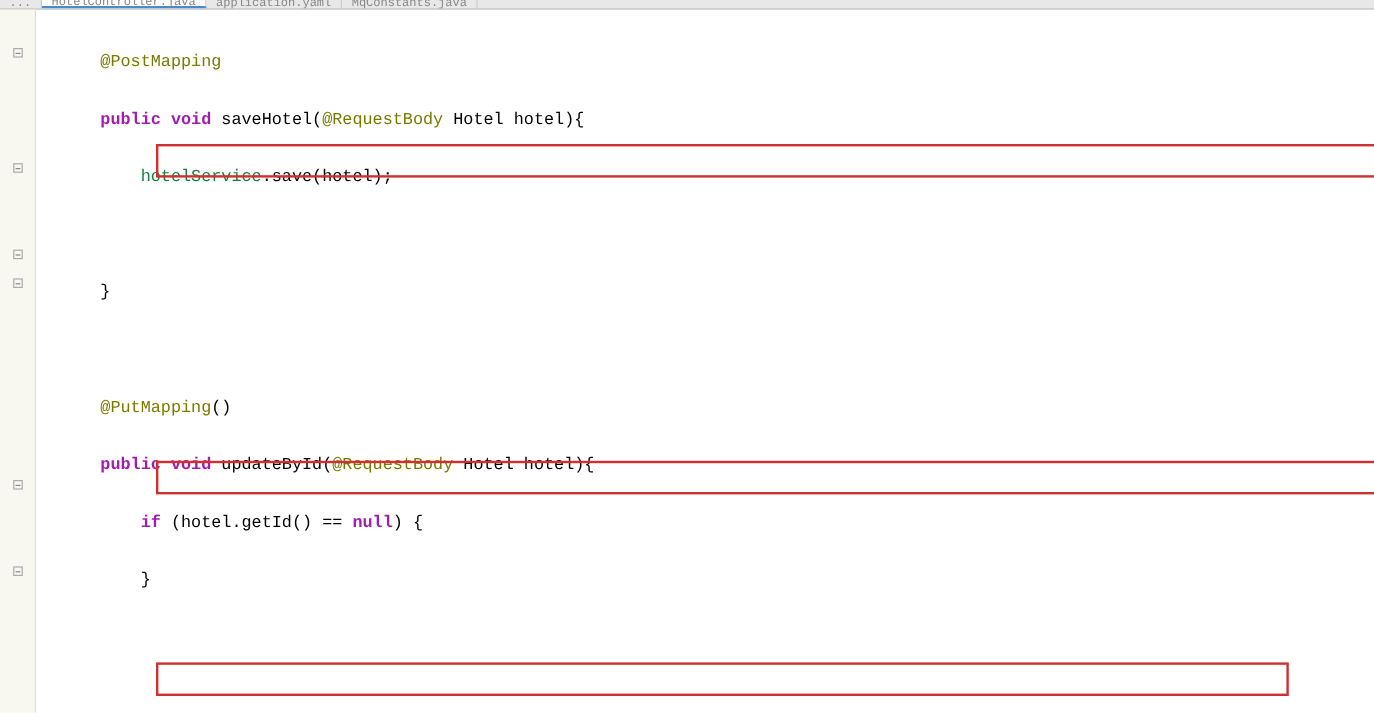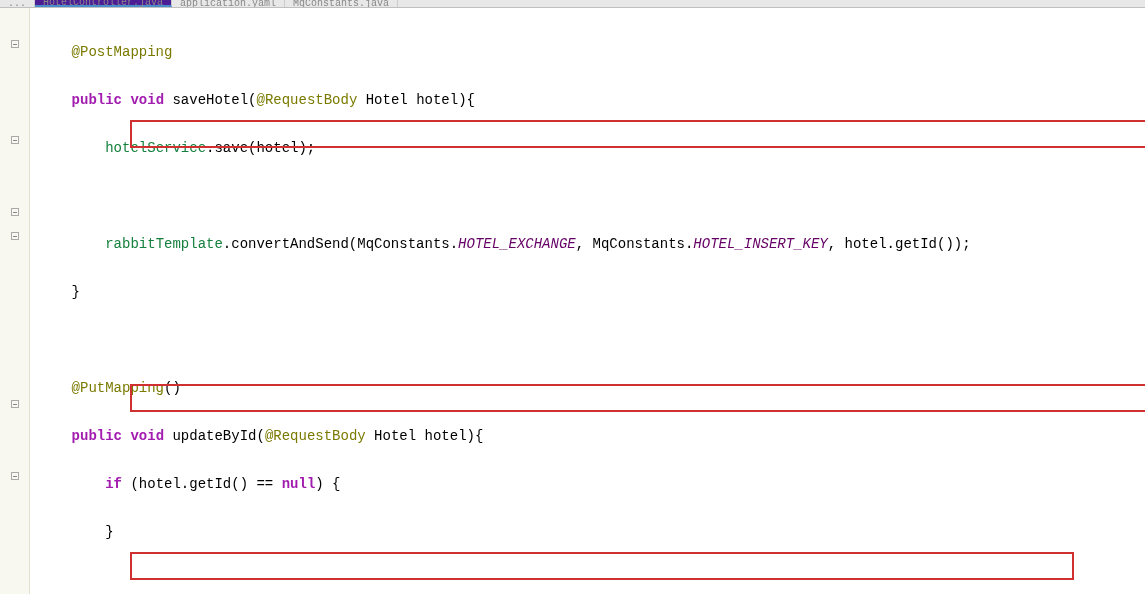--- a/index.html
+++ b/index.html
@@ -21,21 +21,21 @@
       color: #888;
     }
     .tab {
       padding: 0 8px;
       border-right: 1px solid #ccc;
       display: flex;
       align-items: center;
       gap: 4px;
     }
     .tab.active {
-      background: #4c1d95;
+      background: #ffffff;
       border-bottom: 2px solid #4a8cca;
     }
     .editor {
       display: flex;
       height: calc(100% - 8px);
     }
     .gutter {
       width: 30px;
       background: #f8f8f0;
       border-right: 1px solid #e0e0d0;
@@ -57,21 +57,21 @@
       content: '';
       position: absolute;
       left: 1px;
       right: 1px;
       top: 3px;
       height: 1px;
       background: #888;
     }
     .code {
       flex: 1;
-      padding: 8px 0;
+      padding: 8px 12px;
       line-height: 24px;
       white-space: pre;
       position: relative;
     }
     .line {
       height: 24px;
       padding-left: 8px;
     }
     .kw { color: #a21caf; font-weight: bold; }
     .ann { color: #7a7a00; }
@@ -143,21 +143,20 @@
     <div class="gutter-icon"></div>
     <div class="gutter-icon"></div>
     <div class="gutter-icon"></div>
   </div>
 
   <div class="code">
 <div class="line">    <span class="ann">@PostMapping</span></div>
 <div class="line">    <span class="kw">public</span> <span class="kw">void</span> <span>saveHotel</span>(<span class="ann">@RequestBody</span> <span>Hotel</span> <span>hotel</span>){</div>
 <div class="line">        <span class="field">hotelService</span><span>.save(hotel);</span></div>
 <div class="line"></div>
-<div class="line">        <span class="field">rabbitTemplate</span><span>.convertAndSend(MqConstants.</span><span class="static">HOTEL_EXCHANGE</span><span>, MqConstants.</span><span class="static">HOTEL_INSERT_KEY</span><span>, hotel.getId());</span></div>
 <div class="line">    }</div>
 <div class="line"></div>
 <div class="line">    <span class="ann">@PutMapping</span><span>()</span></div>
 <div class="line">    <span class="kw">public</span> <span class="kw">void</span> <span>updateById</span>(<span class="ann">@RequestBody</span> <span>Hotel</span> <span>hotel</span>){</div>
 <div class="line">        <span class="kw">if</span><span> (hotel.getId() == </span><span class="kw">null</span><span>) {</span></div>
 <div class="line">        <span>}</span></div>
 
 
 
 

